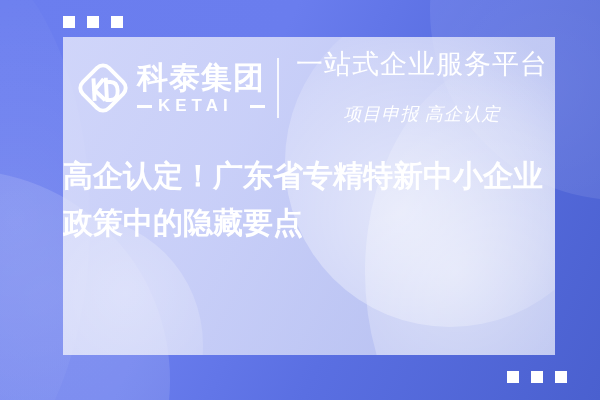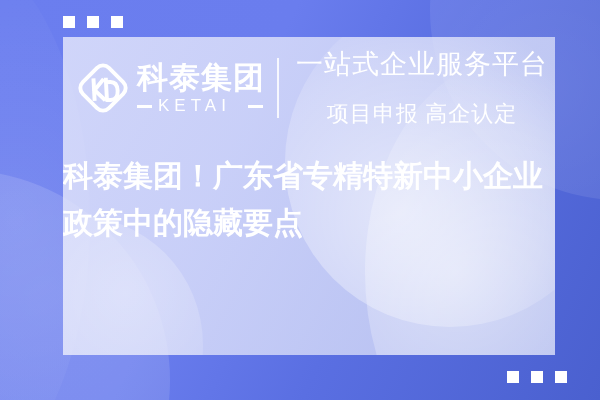--- a/index.html
+++ b/index.html
@@ -131,21 +131,21 @@
   .logo-rule {
     display: inline-block;
     width: 15px;
     height: 3px;
     background: #ffffff;
     flex: 0 0 auto;
   }
   #logo-en {
     font-size: 17px;
     line-height: 18px;
-    font-weight: 400;
+    font-weight: 700;
     color: #ffffff;
     letter-spacing: 5px;
     margin: 0 17px 0 6px;
   }
 
   #header-divider {
     width: 2px;
     height: 60px;
     background: rgba(255,255,255,0.85);
     margin-left: 12px;
@@ -163,26 +163,27 @@
   #tagline-main {
     font-size: 27px;
     line-height: 33px;
     font-weight: 400;
     color: #ffffff;
     letter-spacing: 1px;
     white-space: nowrap;
   }
   #tagline-sub {
     font-family: "Liberation Serif", "DejaVu Serif", serif;
-    font-size: 22px;
+    font-size: 18px;
     line-height: 28px;
     color: #ffffff;
     letter-spacing: 1px;
     white-space: nowrap;
     margin-top: 19px;
+    font-style: italic;
   }
 
   
   #headline {
     position: absolute;
     left: 0;
     top: 115px;
     width: 500px;
     padding: 0;
     font-size: 30px;
@@ -259,21 +260,21 @@
 
       <div id="header-divider"></div>
 
       <div id="tagline-block">
         <div id="tagline-main">一站式企业服务平台</div>
         <div id="tagline-sub">项目申报 高企认定</div>
       </div>
 
     </div>
 
-    <div id="headline">科泰集团！广东省专精特新中小企业政策中的隐藏要点</div>
+    <div id="headline">高企认定！广东省专精特新中小企业政策中的隐藏要点</div>
   </div>
 
   <div class="dots" id="dots-bottom-right">
     <span class="dot"></span>
     <span class="dot"></span>
     <span class="dot"></span>
   </div>
 
 </div>
 

